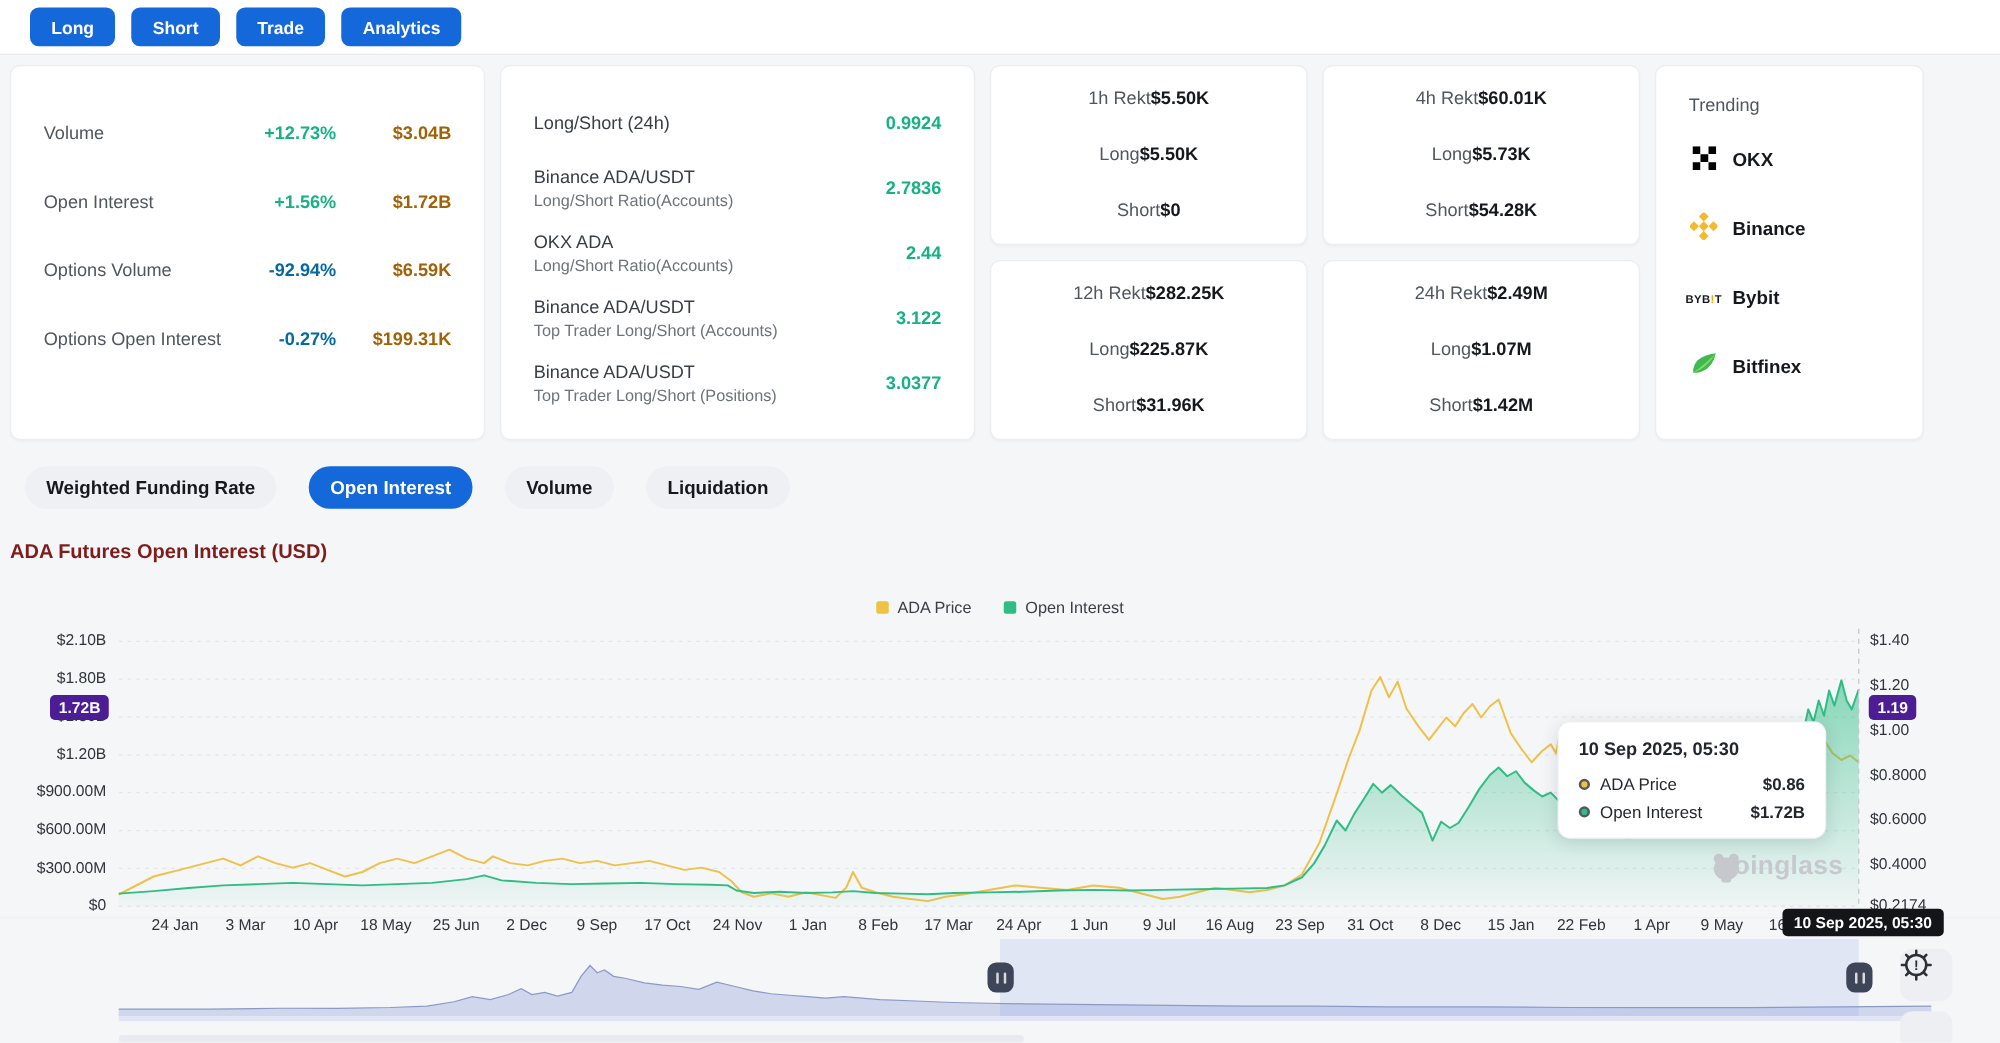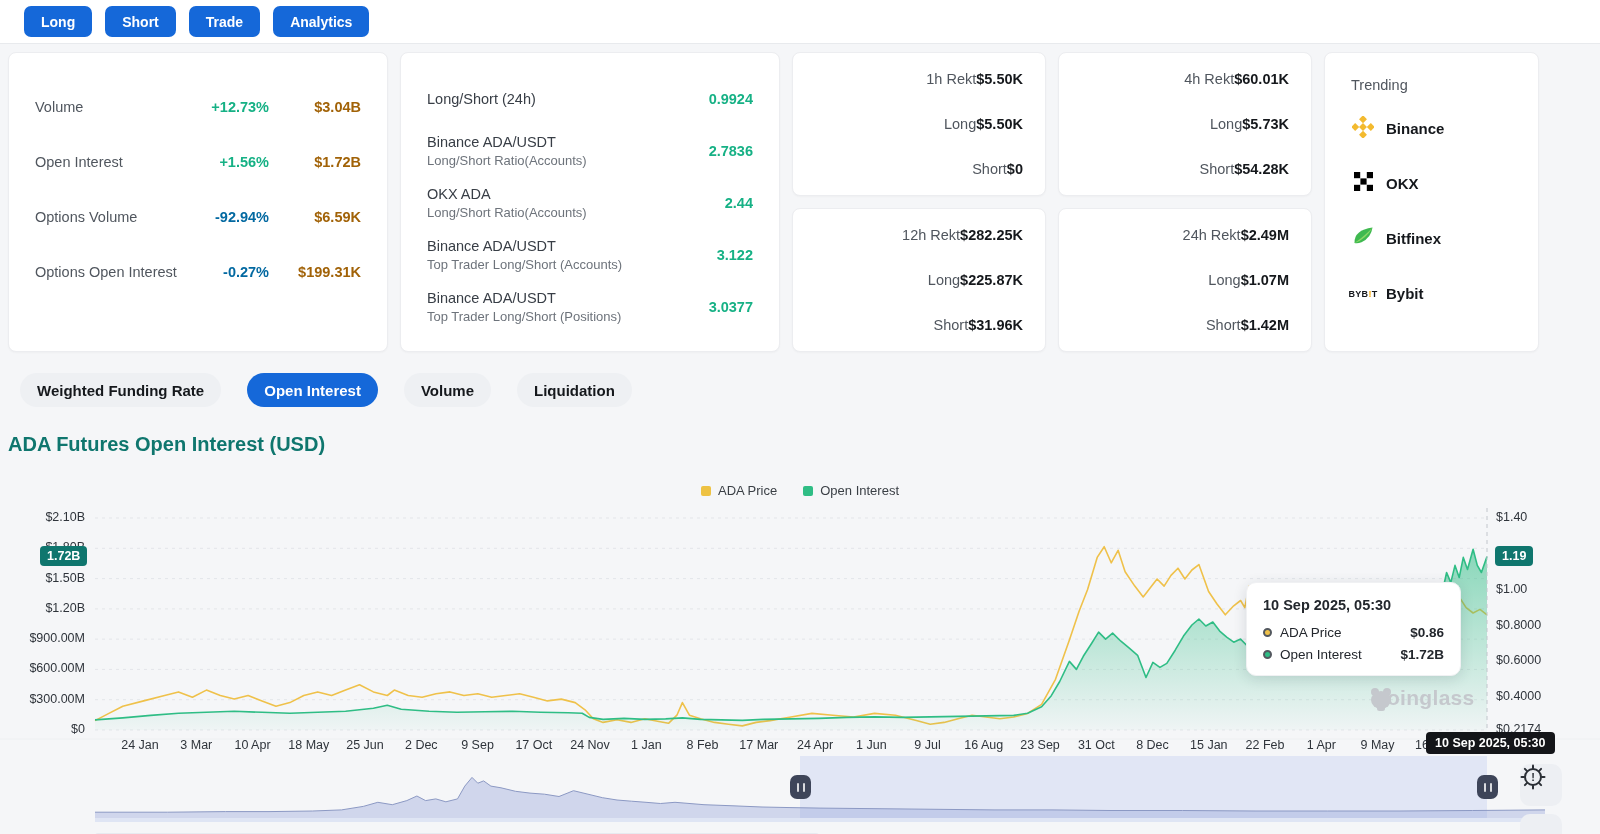--- a/index.html
+++ b/index.html
@@ -24,49 +24,49 @@
   .up { color:#16b185; } .down { color:#0369a1; }
   .ratios-card { width:380px; height:300px; padding:20px 26px; }
   .ratio-row { display:flex; align-items:center; min-height:52px; }
   .ratio-labels { flex:1; padding-right:10px; }
   .ratio-main { font-size:14.5px; color:#383e46; }
   .ratio-sub { font-size:13px; color:#6d737b; margin-top:3px; }
   .ratio-value { font-size:14.5px; font-weight:600; color:#16b185; }
   .rekt-grid { width:520px; height:300px; display:grid;
     grid-template-columns:1fr 1fr; grid-template-rows:1fr 1fr; gap:12px; }
   .rekt-card { padding:18px 22px; display:flex; flex-direction:column; justify-content:space-between; }
-  .rekt-row { display:flex; justify-content:flex-end; align-items:center; }
+  .rekt-row { display:flex; justify-content:center; align-items:center; }
   .rekt-title { font-size:14.5px; color:#50565e; }
   .rekt-total { font-size:14.5px; font-weight:600; color:#15181c; }
   .rekt-l { font-size:14.5px; color:#50565e; }
   .trending-card { width:215px; height:300px; padding:24px 26px; }
   .trending-title { font-size:14.5px; color:#50565e; margin-bottom:8px; }
   .trend-item { display:flex; align-items:center; gap:11px; height:55px; cursor:pointer; }
   .trend-name { font-size:15px; font-weight:700; color:#15181c; }
   .trend-ico { width:24px; display:flex; align-items:center; justify-content:center; }
   .bybit-txt { font-size:9px; font-weight:800; letter-spacing:.3px; color:#14171c; }
   .bybit-txt b { color:#f7a600; font-weight:800; }
   
   .tabs { display:flex; gap:26px; margin:21px 0 0 20px; }
   .tab { height:34px; padding:0 17px; display:flex; align-items:center; border-radius:17px;
     background:#eef0f3; font-size:15px; font-weight:700; color:#15181c; cursor:pointer; }
   .tab.active { background:#1568d9; color:#fff; }
   
-  .chart-title { font-size:20px; font-weight:700; color:#0f766e; margin:26px 0 0 8px; }
+  .chart-title { font-size:16px; font-weight:700; color:#7f1d1d; margin:26px 0 0 8px; }
   .legend { display:flex; justify-content:center; gap:26px; margin-top:27px; }
   .legend-item { display:flex; align-items:center; gap:7px; font-size:13px; color:#3a3f45; }
   .legend-sq { width:10px; height:10px; border-radius:2px; display:inline-block; }
   .chart-wrap { position:relative; height:252px; margin-top:6px; }
   .chart-wrap svg { position:absolute; left:0; top:0; }
   .ax-label { position:absolute; font-size:12.5px; color:#2f343b; }
   .ax-left { width:80px; left:5px; text-align:right; }
   .ax-right { left:1496px; text-align:left; }
   .x-label { position:absolute; top:234px; font-size:12.5px; color:#2f343b; transform:translateX(-50%); white-space:nowrap; }
-  .ax-badge { position:absolute; background:#0f766e; color:#fff; font-size:12.5px; font-weight:700;
-    border-radius:4px; padding:2px 7px; line-height:16px; }
+  .ax-badge { position:absolute; background:#4c1d95; color:#fff; font-size:12.5px; font-weight:700;
+    border-radius:4px; padding:2px 7px; line-height:16px;margin-top:15px; }
   .crosshair-date { position:absolute; left:1426px; top:228px; background:#141519; color:#fff;
     font-size:12.5px; font-weight:700; border-radius:4px; padding:4px 9px; white-space:nowrap; z-index:6; }
   .tooltip { position:absolute; left:1246px; top:78px; width:215px; background:#fff; border-radius:10px;
     border:1px solid #f0f1f3; box-shadow:0 3px 14px rgba(30,40,60,.14); padding:14px 16px 13px; z-index:5; }
   .tooltip-date { font-size:14.5px; color:#23272d; font-weight:600; margin-bottom:12px; }
   .tooltip-row { display:flex; align-items:center; gap:8px; font-size:13.5px; color:#23272d; margin-top:7px; }
   .tt-dot { width:9px; height:9px; border-radius:50%; border:2px solid #53585f; }
   .tt-label { flex:1; }
   .tt-value { font-weight:700; }
   .watermark { position:absolute; left:1368px; top:182px; display:flex; align-items:center; gap:7px;
@@ -213,60 +213,60 @@
           <span class="rekt-l">Short</span>
           <span class="rekt-total down">$1.42M</span>
         </div>
    </div>
       </div>
     <div class="card trending-card">
       <div class="trending-title">Trending</div>
       <div id="trendingItems">
           <div class="trend-item">
      <span class="trend-ico">
+              <span><svg width="19" height="19" viewBox="0 0 19 19">
+                  <g fill="#000">
+                    <rect x="0" y="0" width="6.2" height="6.2"></rect>
+                    <rect x="12.8" y="0" width="6.2" height="6.2"></rect>
+                    <rect x="6.4" y="6.4" width="6.2" height="6.2"></rect>
+                    <rect x="0" y="12.8" width="6.2" height="6.2"></rect>
+                    <rect x="12.8" y="12.8" width="6.2" height="6.2"></rect>
+                  </g>
+                </svg></span>
+            </span>
+     <span class="trend-name">OKX</span>
+   </div>
+          <div class="trend-item">
+     <span class="trend-ico">
               <span><svg width="22" height="22" viewBox="0 0 22 22">
                   <g fill="#F3BA2F">
                     <rect x="8.2" y="0.4" width="5.6" height="5.6" transform="rotate(45 11 3.2)"></rect>
                     <rect x="8.2" y="8.2" width="5.6" height="5.6" transform="rotate(45 11 11)"></rect>
                     <rect x="8.2" y="16" width="5.6" height="5.6" transform="rotate(45 11 18.8)"></rect>
                     <rect x="0.4" y="8.2" width="5.6" height="5.6" transform="rotate(45 3.2 11)"></rect>
                     <rect x="16" y="8.2" width="5.6" height="5.6" transform="rotate(45 18.8 11)"></rect>
                   </g>
                 </svg></span>
             </span>
      <span class="trend-name">Binance</span>
    </div>
           <div class="trend-item">
      <span class="trend-ico">
-              <span><svg width="19" height="19" viewBox="0 0 19 19">
-                  <g fill="#000">
-                    <rect x="0" y="0" width="6.2" height="6.2"></rect>
-                    <rect x="12.8" y="0" width="6.2" height="6.2"></rect>
-                    <rect x="6.4" y="6.4" width="6.2" height="6.2"></rect>
-                    <rect x="0" y="12.8" width="6.2" height="6.2"></rect>
-                    <rect x="12.8" y="12.8" width="6.2" height="6.2"></rect>
-                  </g>
-                </svg></span>
+              <span class="bybit-txt">BYB<b>!</b>T</span>
             </span>
-     <span class="trend-name">OKX</span>
+     <span class="trend-name">Bybit</span>
    </div>
           <div class="trend-item">
      <span class="trend-ico">
               <span><svg width="23" height="23" viewBox="0 0 23 23">
                   <path d="M2.5 18 Q2 5 20.5 2.5 Q19 13 9.5 17.2 Q5.5 18.8 2.5 18 Z" fill="#3FB950"></path>
                   <path d="M2.5 18 Q8 16.5 13 12 Q17.5 8 20.5 2.5 Q14 10 2.5 18 Z" fill="#8CD867"></path>
                 </svg></span>
             </span>
      <span class="trend-name">Bitfinex</span>
-   </div>
-          <div class="trend-item">
-     <span class="trend-ico">
-              <span class="bybit-txt">BYB<b>!</b>T</span>
-            </span>
-     <span class="trend-name">Bybit</span>
    </div>
         </div>
     </div>
   </section>
 
   <nav class="tabs" id="tabsRow">
       <div class="tab">
      <span>Weighted Funding Rate</span>
    </div>
       <div class="tab active">

